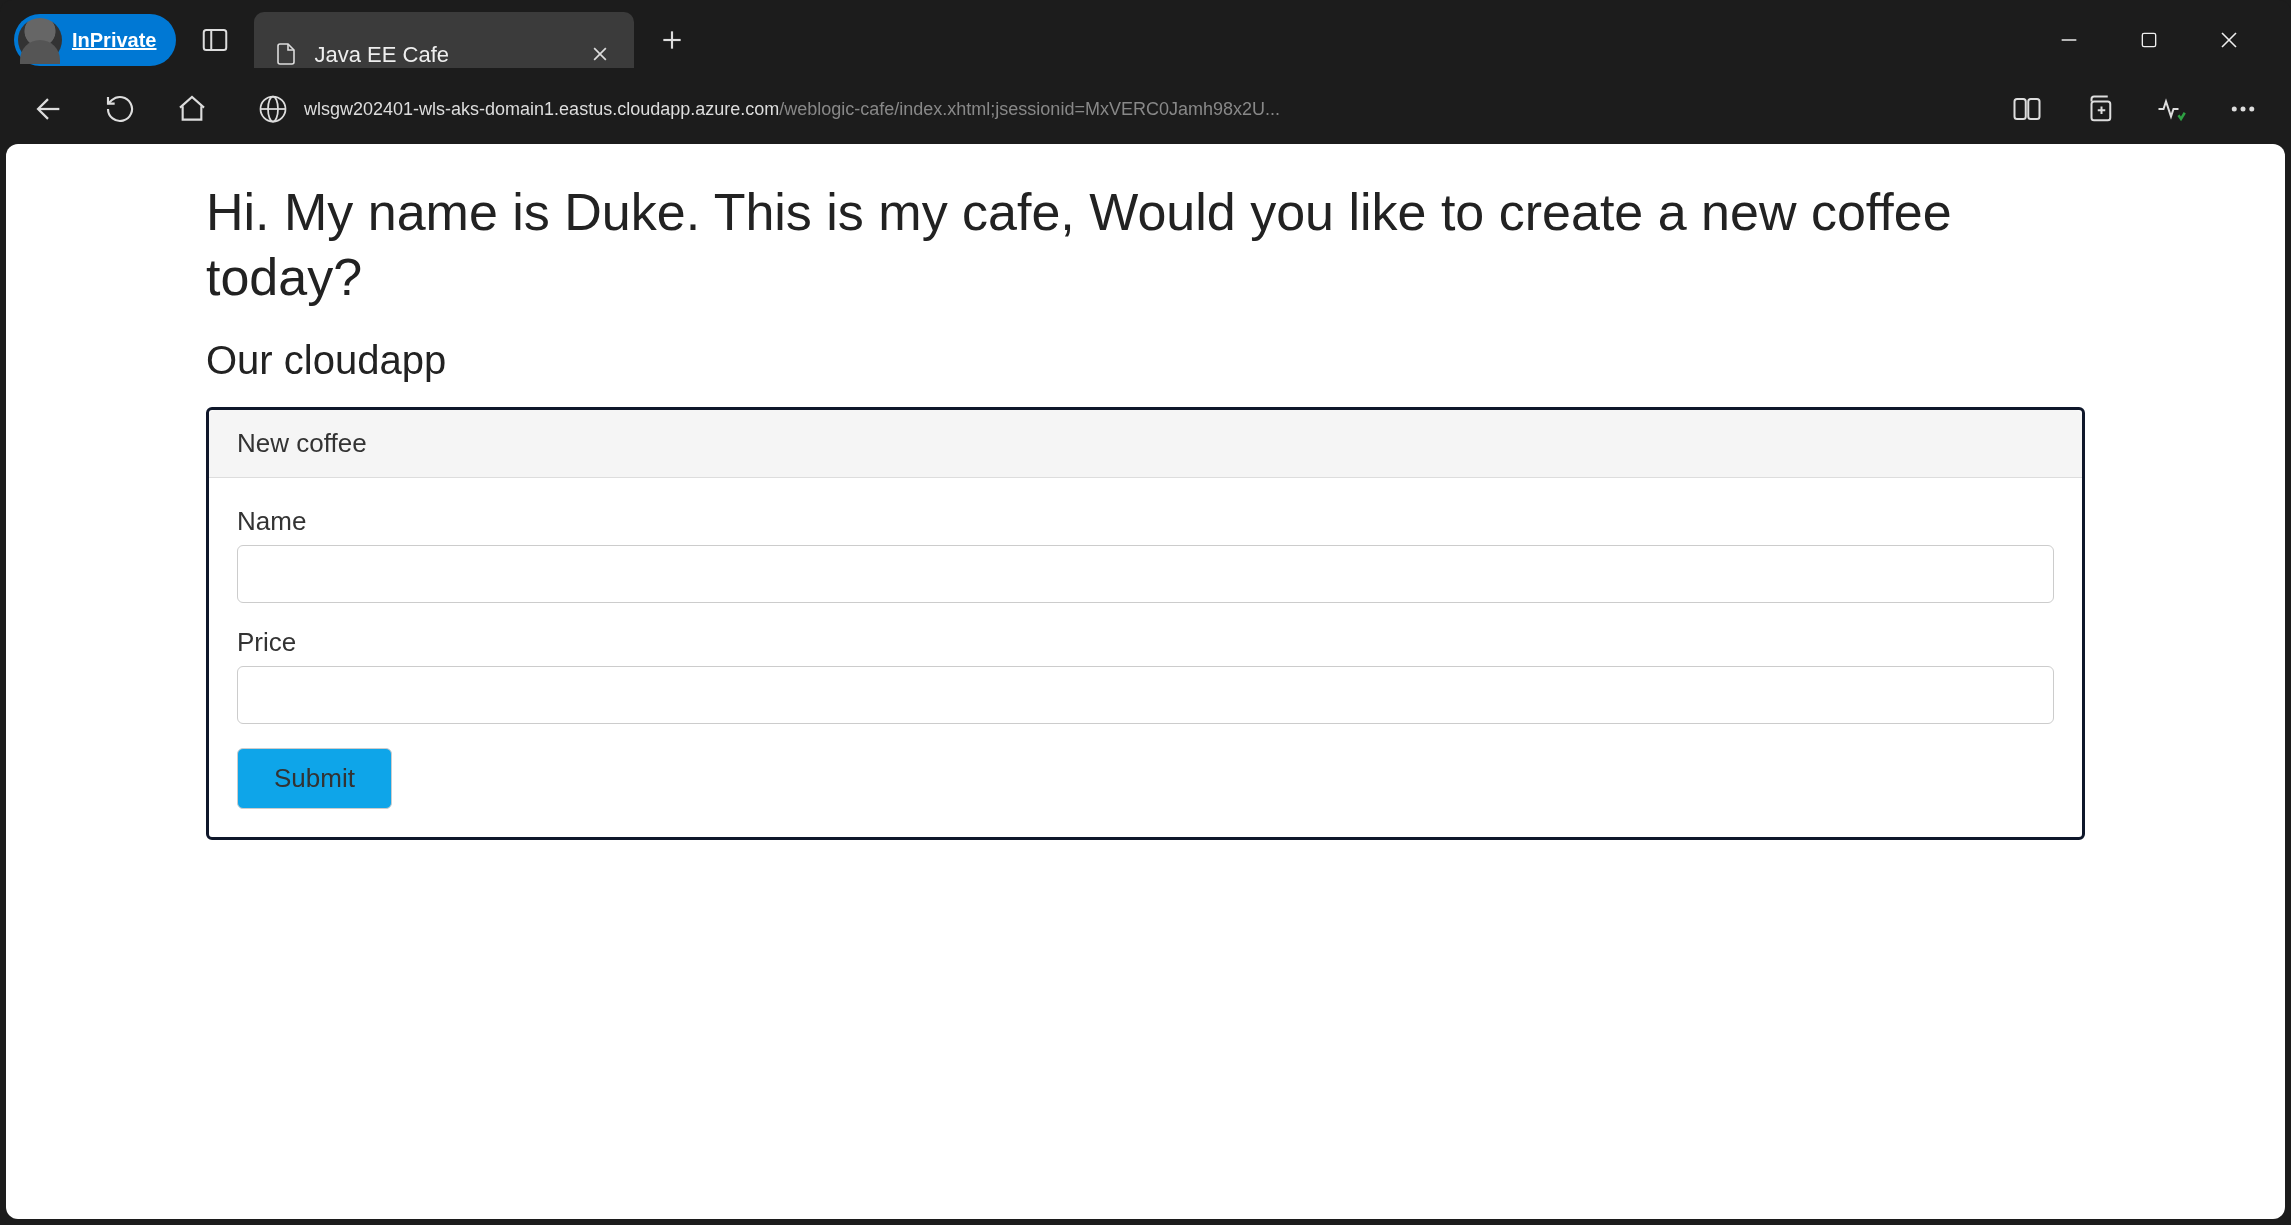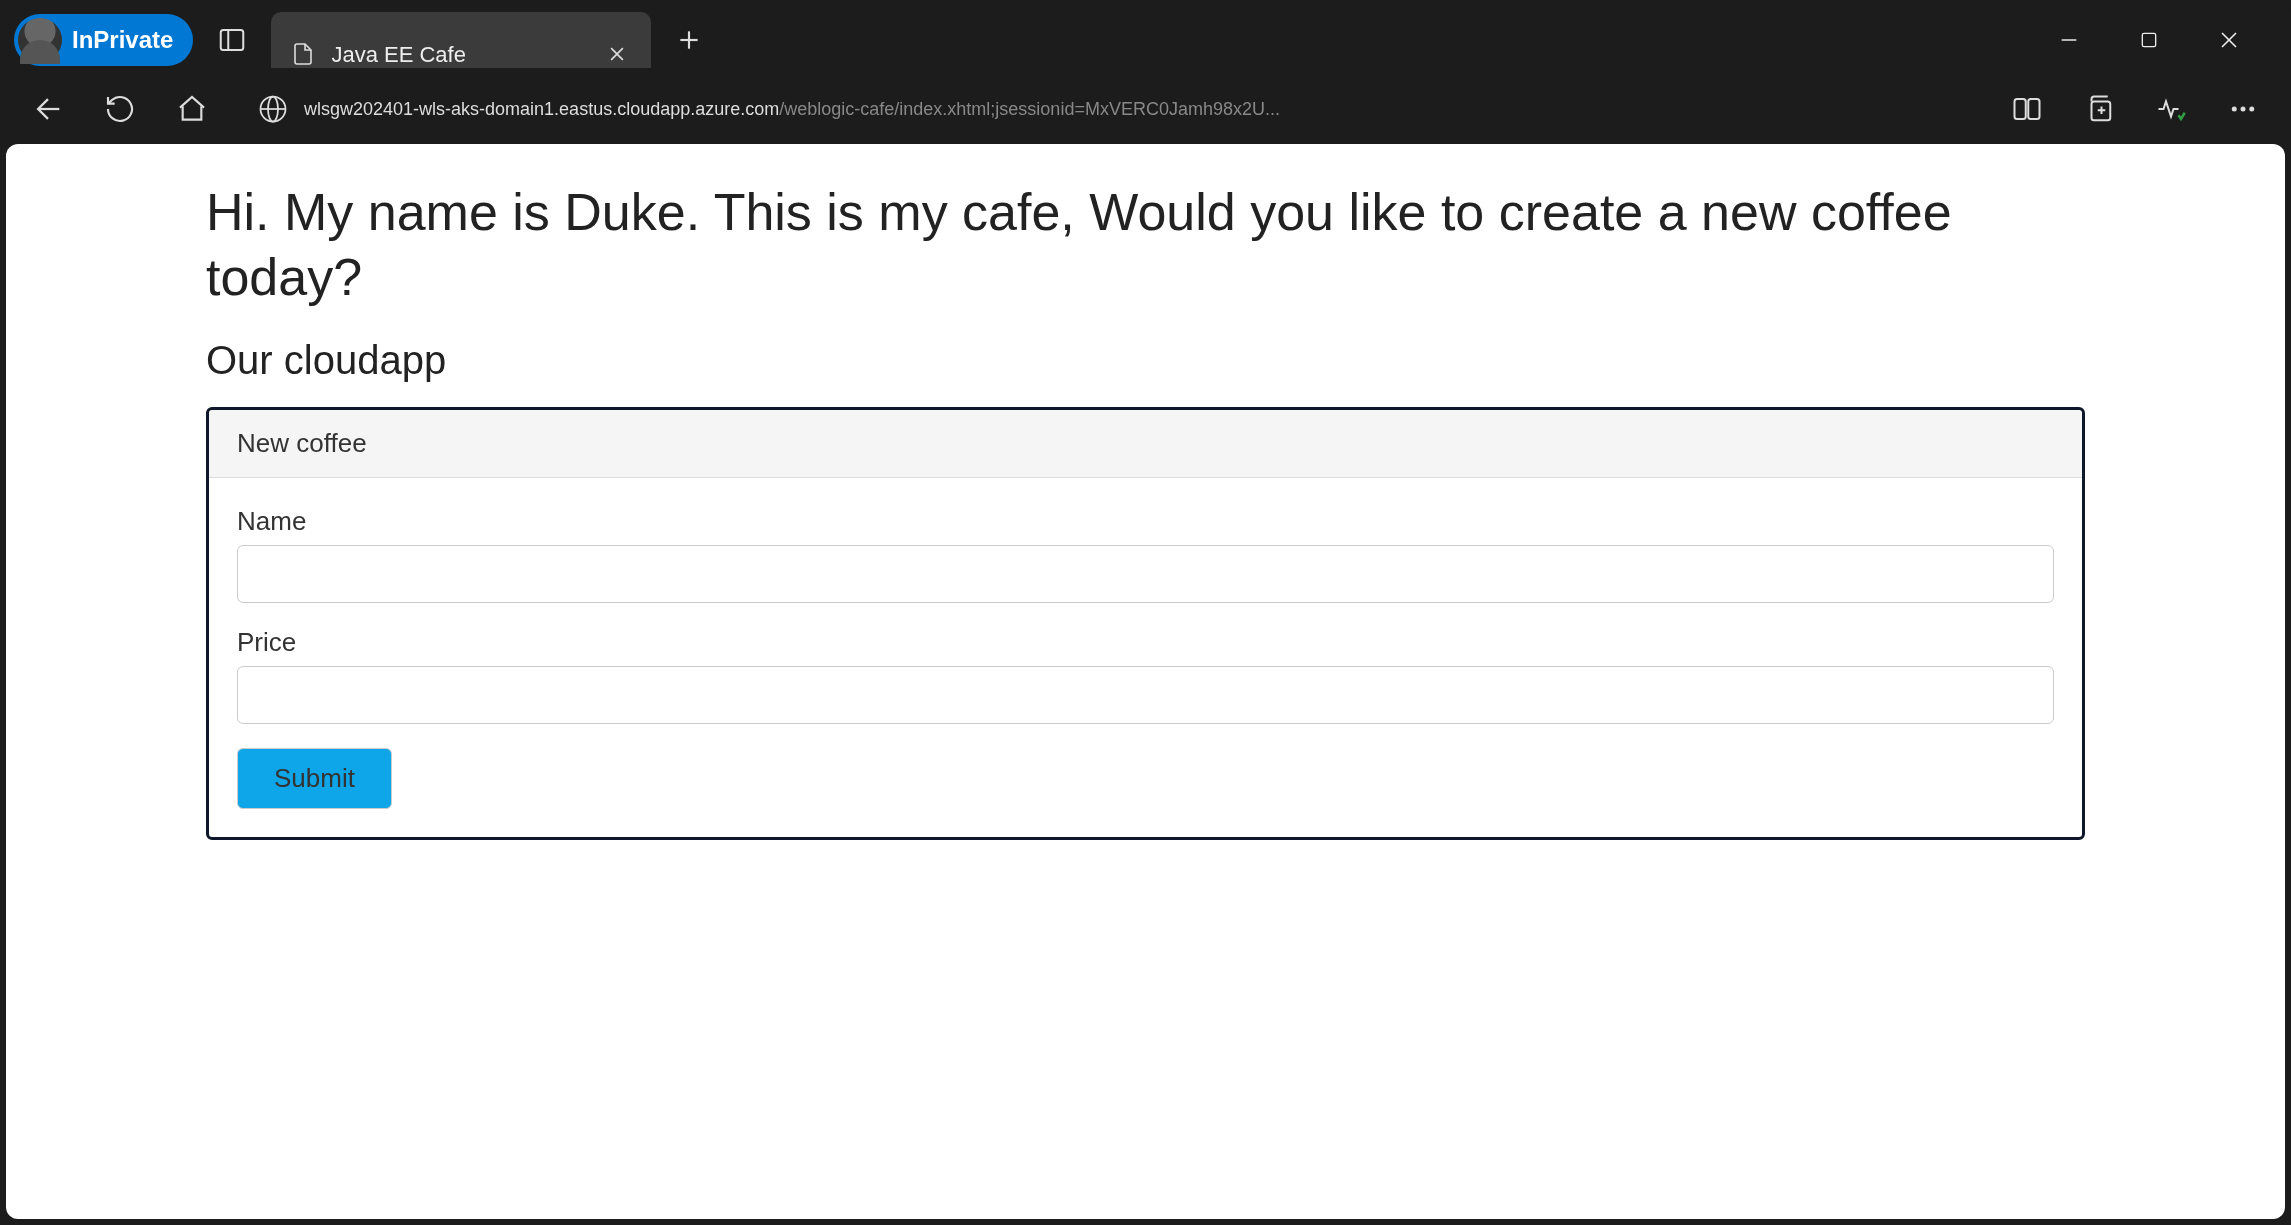--- a/index.html
+++ b/index.html
@@ -49,22 +49,23 @@
     .inprivate-avatar::after{
       content:"";
       position:absolute;
       bottom:-2px; left:50%; transform:translateX(-50%);
       width:40px; height:24px;
       background:#555;
       border-radius:20px 20px 0 0;
     }
     .inprivate-text {
       color: white;
-      font-size: 24px;
+      font-size: 20px;
       font-weight: 600;
+      text-decoration: underline;
     }
     .tab-actions-icon {
       width: 42px;
       height: 42px;
       display: flex;
       align-items: center;
       justify-content: center;
       color: #ddd;
       margin-left: 10px;
       margin-right: 10px;

